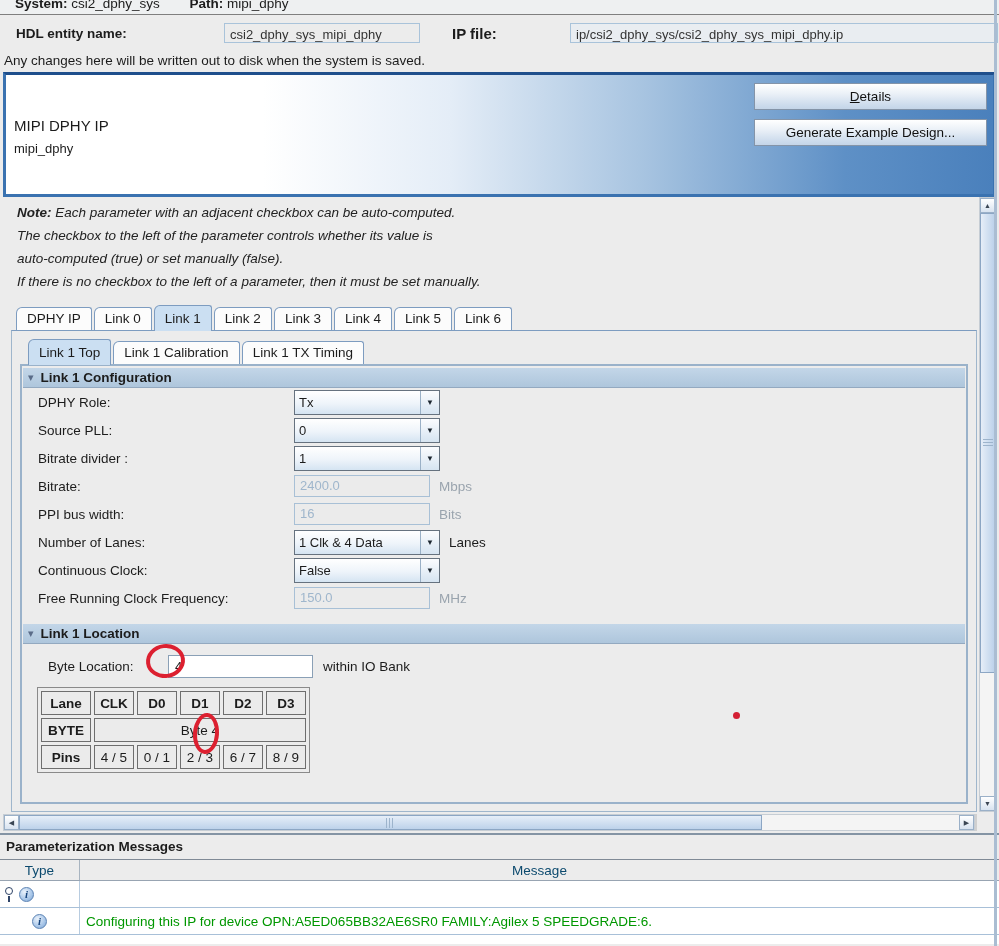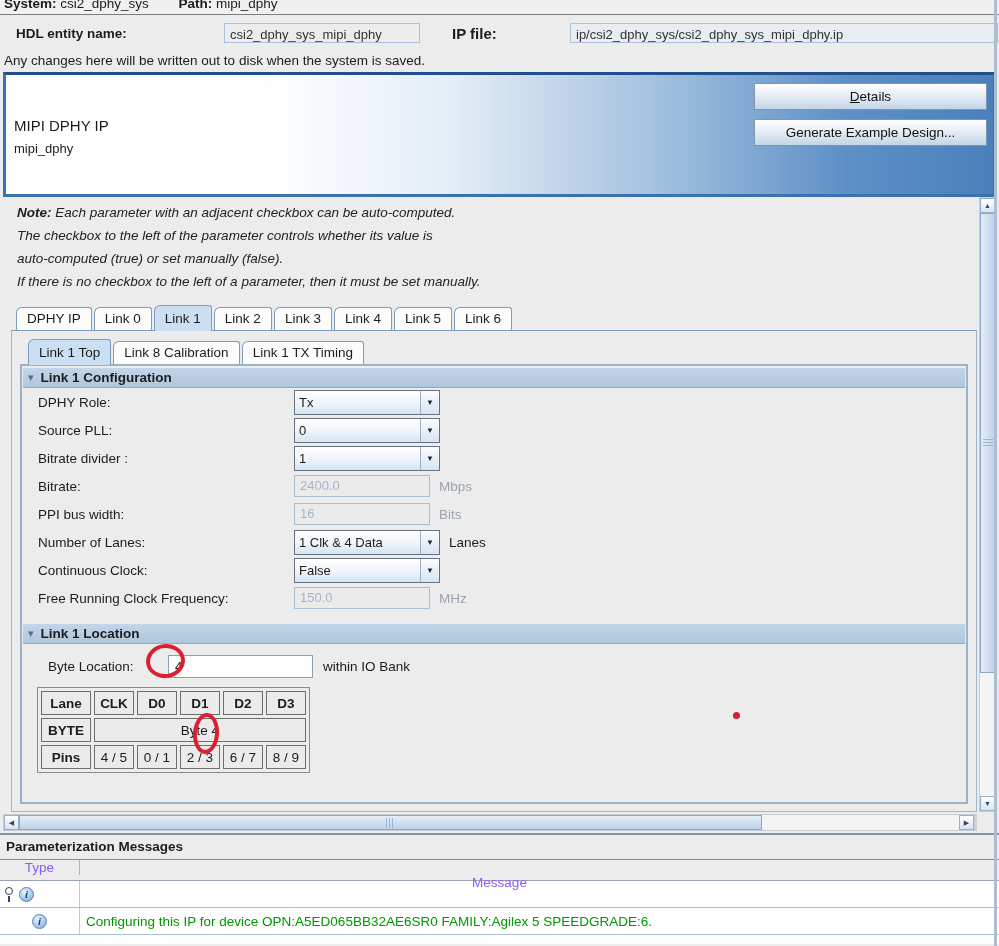--- a/index.html
+++ b/index.html
@@ -5,21 +5,21 @@
   * { box-sizing: border-box; margin: 0; padding: 0; }
   html,body { width: 999px; height: 946px; }
   body {
     font-family: "Liberation Sans", sans-serif;
     font-size: 13px; color: #1c1c1c;
     background: #ececec; position: relative; overflow: hidden;
   }
   .b { font-weight: bold; }
 
   
-  .sys-line { height:15px; border-bottom:1px solid #7f7f7f; background:#eef0f1; padding-left:4px; overflow:hidden; }
+  .sys-line { height:15px; border-bottom:1px solid #7f7f7f; background:#eef0f1; padding-left:15px; overflow:hidden; }
   .sys-line .inner { display:block; margin-top:-4px; font-size:13.5px; }
   .sys-line .gap { display:inline-block; width:22px; }
 
   
   .hdl-row { height:36px; display:flex; align-items:center; padding-left:16px; }
   .hdl-label { width:208px; font-weight:bold; font-size:13.5px; }
   .field { height:20px; line-height:19px; border:1px solid #a9c3da; padding:1px 5px; font-size:13px; white-space:nowrap; overflow:hidden; }
   .hdl-field { width:196px; background:#ececec; color:#333; }
   .ip-label { width:118px; margin-left:32px; font-weight:bold; font-size:15px; }
   .ip-field { width:428px; background:#e9edf1; color:#333; }
@@ -98,21 +98,21 @@
   .htrack { flex:1; position:relative; }
   .hthumb { position:absolute; left:0; top:0; bottom:0; width:79%; background:linear-gradient(#e6eef8,#bdd2ea);
     border:1px solid #8ca6c4; display:flex; align-items:center; justify-content:center; }
   .hgrip { width:8px; height:10px; background:repeating-linear-gradient(90deg,#9db4cc 0 1px,transparent 1px 3px); }
   .corner { grid-column:2; grid-row:2; background:#f0f0f0; border:1px solid #d0d0d0; }
 
   
   .messages { border-top:2px solid #8494a4; background:#ececec; margin-top:2px; }
   .msg-title { height:24px; line-height:24px; font-weight:bold; padding-left:6px; font-size:13.5px; }
   .msg-table { border-top:1px solid #808a96; background:#fff; }
-  .msg-head { display:flex; height:21px; background:#ececec; border-bottom:1px solid #98a4b2; font-size:13.5px; color:#8b5cf6;flex-direction:column; }
+  .msg-head { display:flex; height:21px; background:#ececec; border-bottom:1px solid #98a4b2; font-size:13.5px; color:#0c4a6e; }
   .col-type { width:80px; border-right:1px solid #a8b4c0; display:flex; align-items:center; justify-content:center; }
   .col-msg { flex:1; display:flex; align-items:center; justify-content:center; }
   .msg-row { display:flex; height:27px; border-bottom:1px solid #a8c0d8; background:#fff; }
   .cell-type { width:80px; border-right:1px solid #b8cce0; display:flex; align-items:center; padding-left:4px; gap:5px; }
   .cell-type.center { justify-content:center; padding-left:0; }
   .cell-msg { flex:1; display:flex; align-items:center; padding-left:6px; font-size:13.5px; white-space:nowrap; overflow:hidden; }
   .green { color:#009700; }
   .msg-row.stub { height:9px; border-bottom:none; }
 
   .tree-toggle { width:10px; height:16px; position:relative; display:inline-block; }
@@ -183,21 +183,21 @@
         <span class="tab">Link 2</span>
         <span class="tab">Link 3</span>
         <span class="tab">Link 4</span>
         <span class="tab">Link 5</span>
         <span class="tab">Link 6</span>
       </div>
 
       <div class="tab-content">
         <div class="subtabs-row">
           <span class="tab selected">Link 1 Top</span>
-          <span class="tab">Link 8 Calibration</span>
+          <span class="tab">Link 1 Calibration</span>
           <span class="tab">Link 1 TX Timing</span>
         </div>
 
         <div class="sub-panel">
 
           <div class="section-bar">
             <span class="tri">▾</span>
             <span>Link 1 Configuration</span>
           </div>
 

